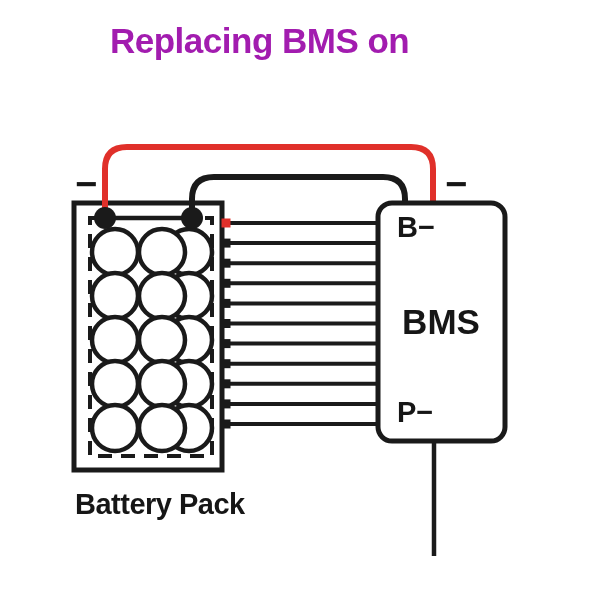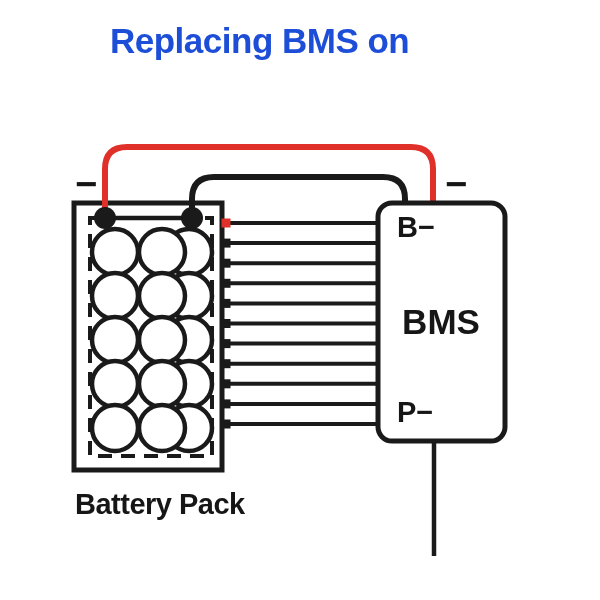--- a/index.html
+++ b/index.html
@@ -29,21 +29,21 @@
   .wire.thin{stroke-width:4.5;}
   .t28{font:700 29px "Liberation Sans",sans-serif;fill:#161616;}
   .t34{font:700 35px "Liberation Sans",sans-serif;fill:#161616;}
   .t38{font:700 38px "Liberation Sans",sans-serif;fill:#161616;}
 </style>
 </head>
 <body>
 
 <div class="canvas">
 
-  <div class="title" style="color: #1d4ed8;">
+  <div class="title" style="color: #a21caf;">
     <div>Replacing BMS on</div>
   </div>
 
   <svg id="diagram-svg" width="600" height="600" viewBox="0 0 600 600">
 
     <rect class="box" x="74" y="203" width="148" height="267"></rect>
     <rect class="dashed" x="90" y="218" width="122" height="238"></rect>
     <g id="cells-group">
         <circle cx="189" cy="252" r="23" fill="#fff" stroke="#1a1a1a" stroke-width="4.5"></circle>
         <circle cx="162" cy="252" r="23" fill="#fff" stroke="#1a1a1a" stroke-width="4.5"></circle>

